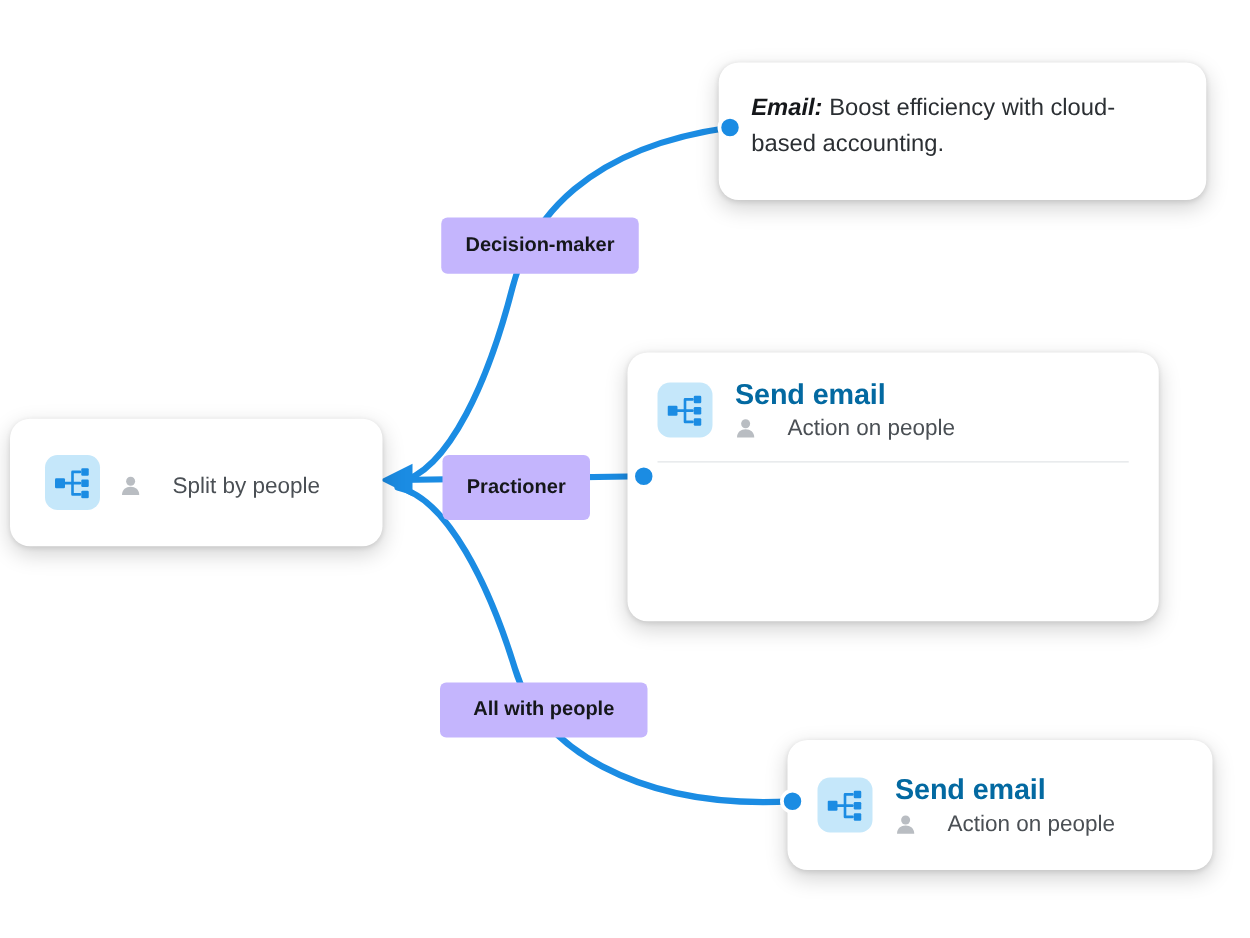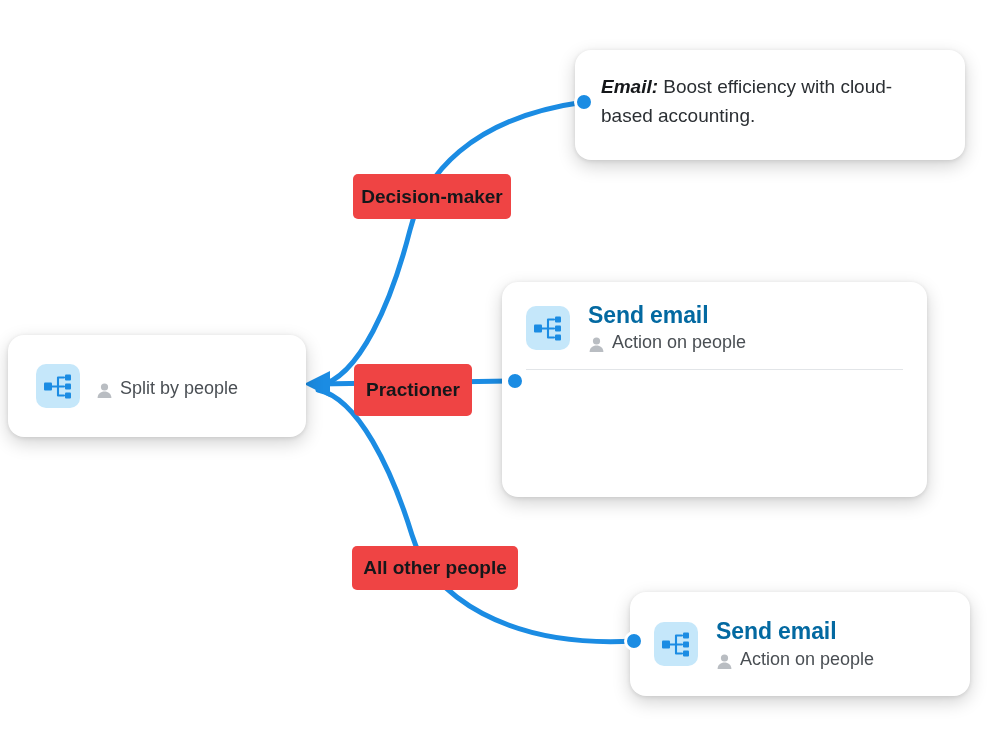--- a/index.html
+++ b/index.html
@@ -68,22 +68,22 @@
 
   .node-title {
     font-size: 23px;
     font-weight: bold;
     color: #0369a1;
     line-height: 1.15;
     letter-spacing: -0.1px;
   }
   .node-sub {
     display: flex;
-    align-items: flex-end;
-    gap: 7px;
+    align-items: center;
+    gap: 25px;
     margin-top: 4px;
     font-size: 18px;
     color: #4a4f54;
   }
   .person-icon { display: block; flex: 0 0 auto; }
 
   
   #card-top {
     left: 575px;
     top: 50px;
@@ -128,23 +128,23 @@
     width: 340px;
     height: 104px;
     padding: 0 24px;
     display: flex;
     align-items: center;
   }
 
   
   .branch-label {
     position: absolute;
-    background: #ef4444;
+    background: #c4b5fd;
     border-radius: 5px;
-    font-size: 19px;
+    font-size: 16px;
     font-weight: bold;
     color: #15171a;
     display: flex;
     align-items: center;
     justify-content: center;
     z-index: 2;
     white-space: nowrap;
   }
   #label-decision { left: 353px; top: 174px; width: 158px; height: 45px; }
   #label-practioner { left: 354px; top: 364px; width: 118px; height: 52px; }
@@ -202,21 +202,21 @@
     </div>
   </div>
 
   <div class="branch-label" id="label-decision">
     <span>Decision-maker</span>
   </div>
   <div class="branch-label" id="label-practioner">
     <span>Practioner</span>
   </div>
   <div class="branch-label" id="label-other">
-    <span>All other people</span>
+    <span>All with people</span>
   </div>
 
   <div class="card" id="card-top">
     <div class="email-line">
       <b>Email:</b><span> Boost efficiency with cloud-based accounting.</span>
     </div>
   </div>
 
   <div class="card" id="card-mid">
     <div class="card-head">

